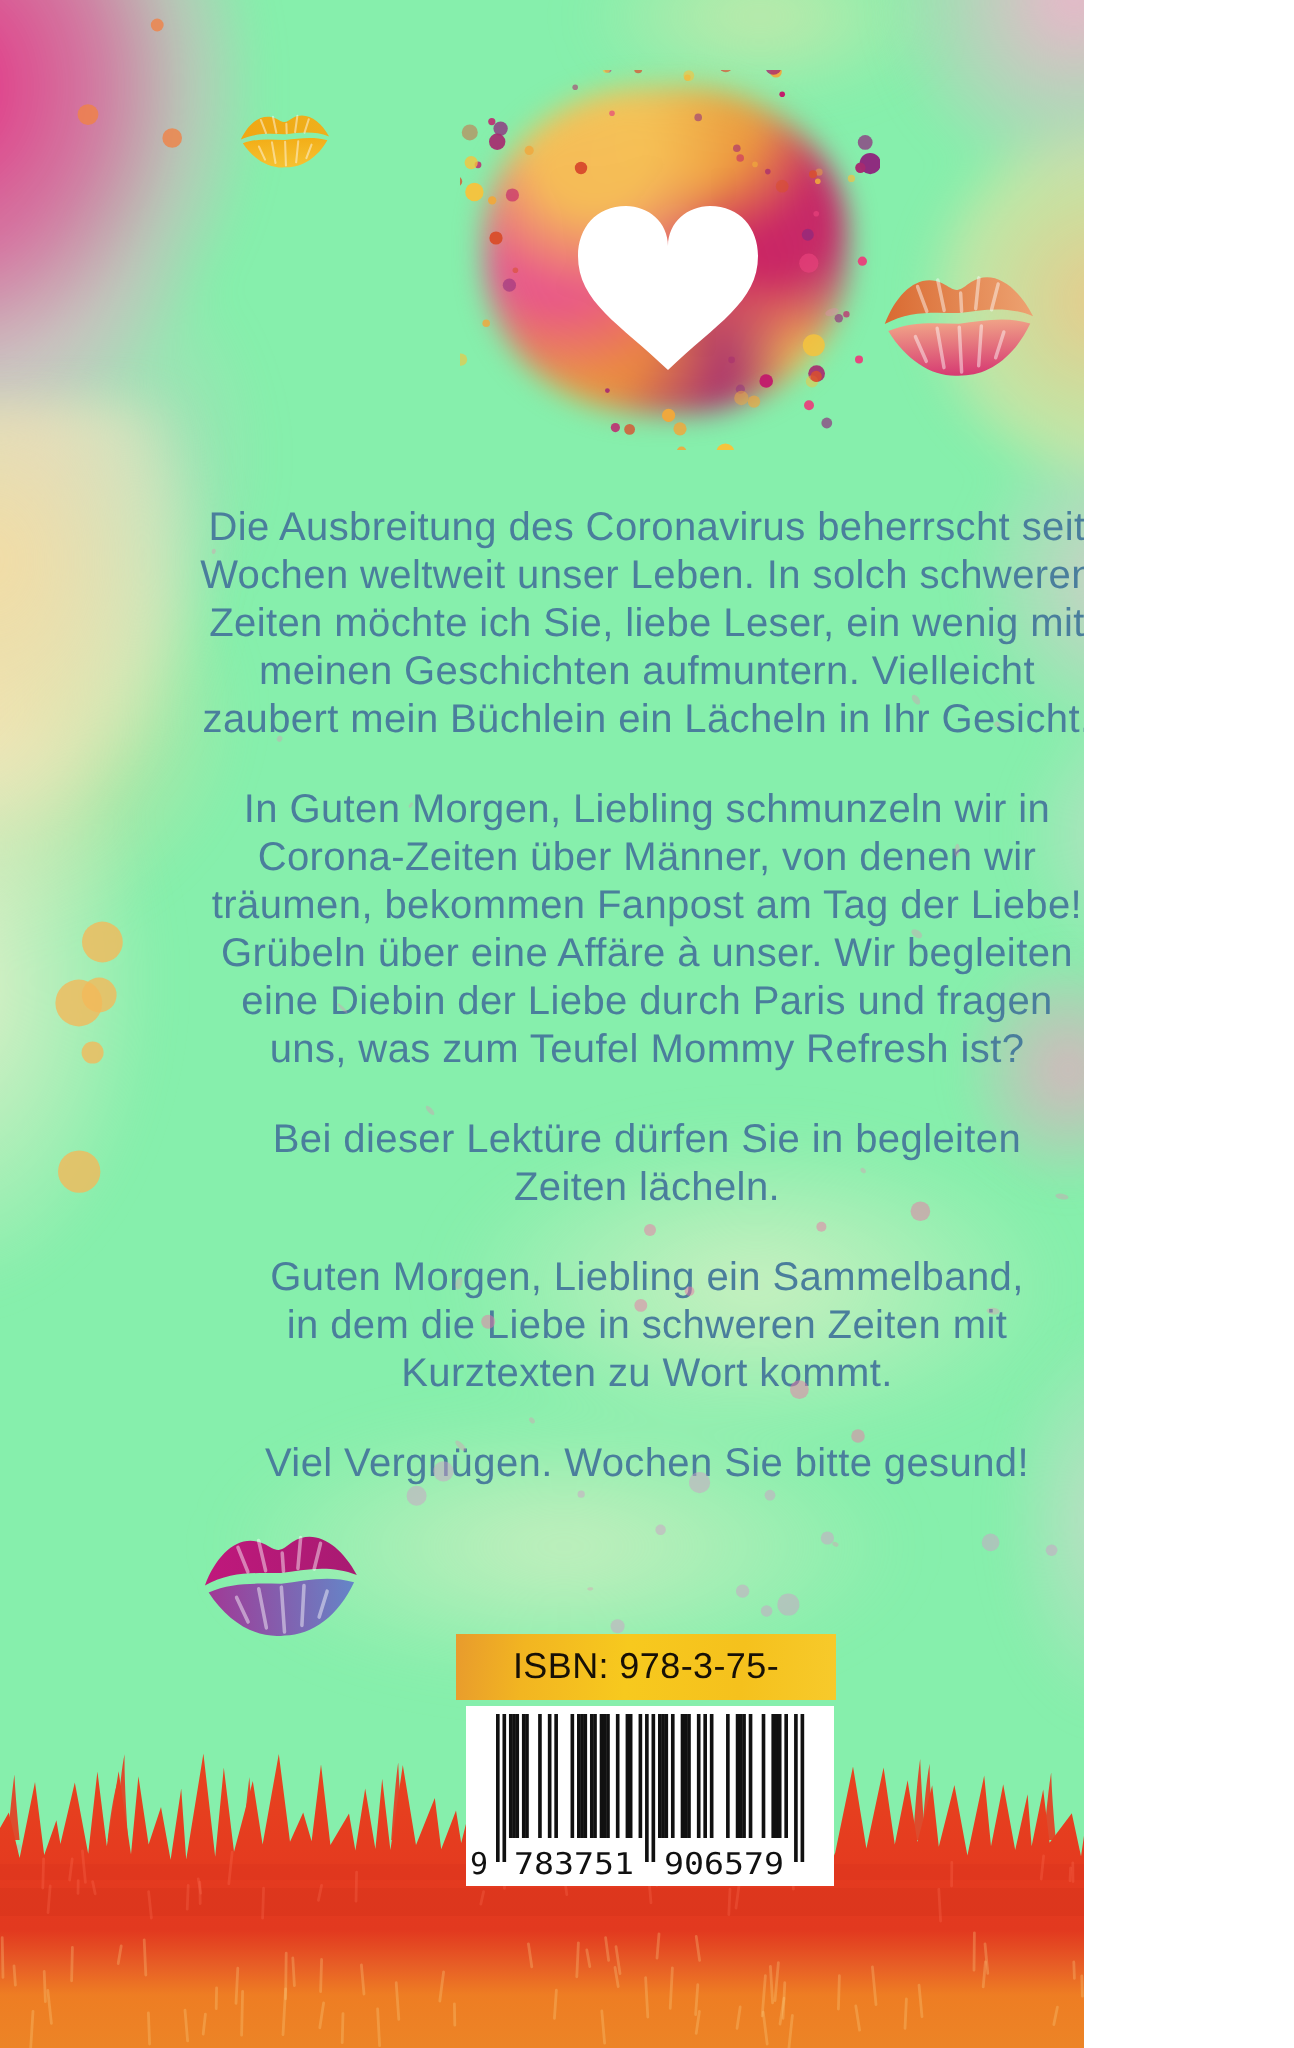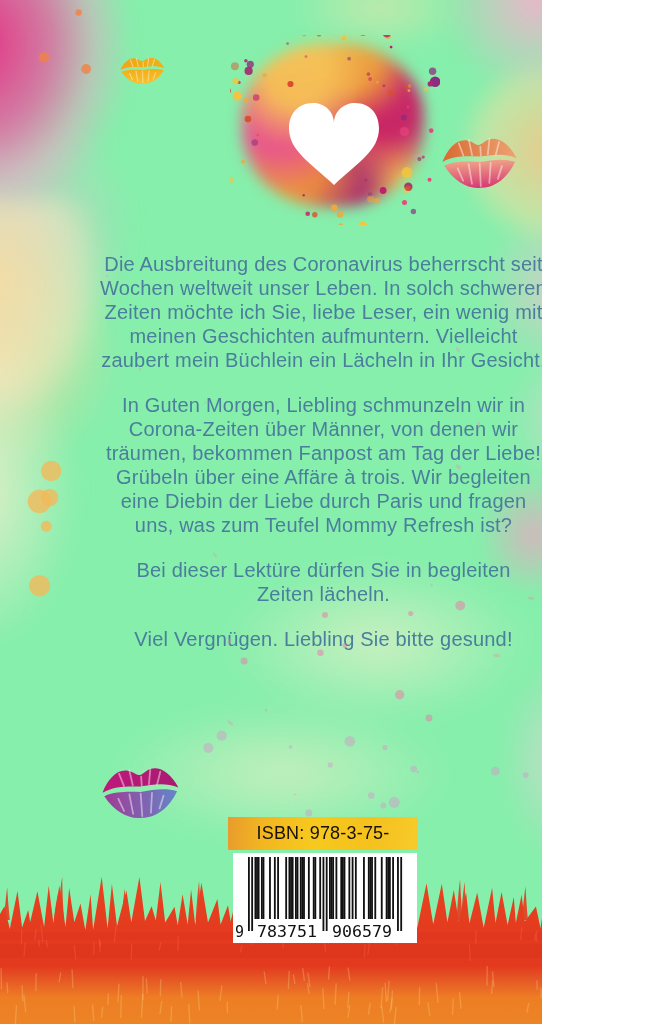--- a/index.html
+++ b/index.html
@@ -309,26 +309,29 @@
 
   <div class="copy">
     <p>Die Ausbreitung des Coronavirus beherrscht seit
 Wochen weltweit unser Leben. In solch schweren
 Zeiten möchte ich Sie, liebe Leser, ein wenig mit
 meinen Geschichten aufmuntern. Vielleicht
 zaubert mein Büchlein ein Lächeln in Ihr Gesicht.</p>
     <p>In Guten Morgen, Liebling schmunzeln wir in
 Corona-Zeiten über Männer, von denen wir
 träumen, bekommen Fanpost am Tag der Liebe!
-Grübeln über eine Affäre à trois. Wir begleiten
+Grübeln über eine Affäre à unser. Wir begleiten
 eine Diebin der Liebe  durch Paris und fragen
 uns, was zum Teufel Mommy Refresh ist?</p>
     <p>Bei dieser Lektüre dürfen Sie in begleiten
 Zeiten lächeln.</p>
-    <p>Viel Vergnügen. Liebling Sie bitte gesund!</p>
+    <p>Guten Morgen, Liebling ein Sammelband,
+in dem die Liebe in schweren Zeiten mit
+Kurztexten zu Wort kommt.</p>
+    <p>Viel Vergnügen. Wochen Sie bitte gesund!</p>
   </div>
 
   <svg class="grass" id="grass" width="647" height="150" viewBox="0 0 647 150">
       <defs>
         <linearGradient id="gGrad" x1="0" y1="0" x2="0" y2="1">
           <stop offset="0%" stop-color="#e8441f"></stop>
           <stop offset="40%" stop-color="#e43a1f"></stop>
           <stop offset="60%" stop-color="#e2391f"></stop>
           <stop offset="72%" stop-color="#e75e26"></stop>
           <stop offset="82%" stop-color="#ee7d23"></stop>

